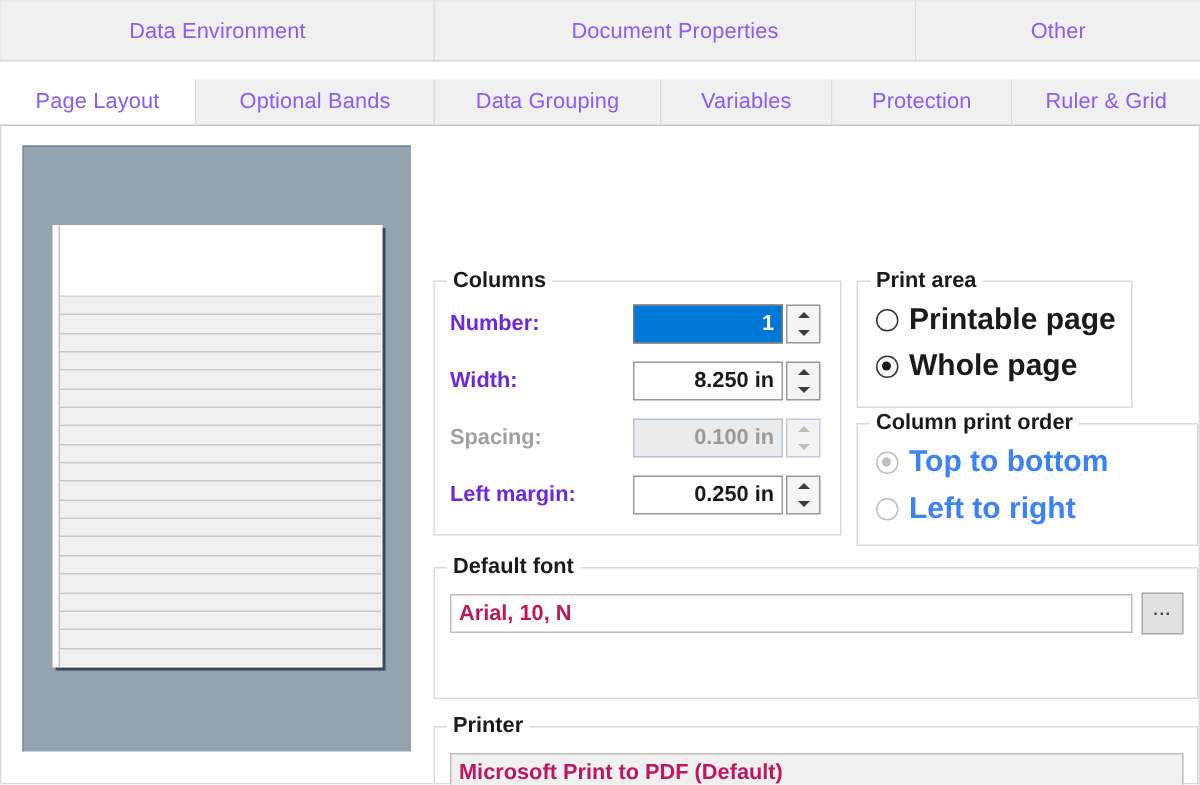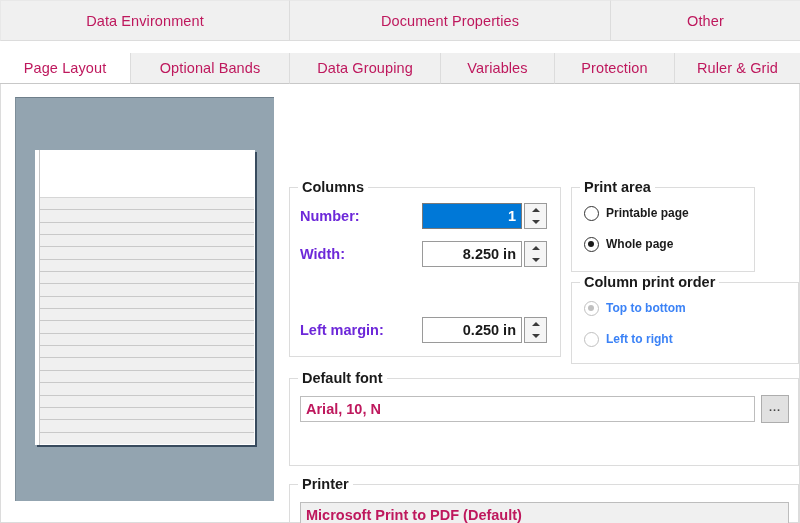--- a/index.html
+++ b/index.html
@@ -41,21 +41,21 @@
   .tab {
     position: relative;
     box-sizing: border-box;
     background: #f0f0f0;
     border-right: 1px solid #dcdcdc;
     border-bottom: 1px solid #dcdcdc;
     display: flex;
     align-items: center;
     justify-content: center;
     font-size: 14.5px;
-    color: #be185d;
+    color: #8b5cf6;
     letter-spacing: 0.1px;
     cursor: default;
     user-select: none;
   }
   .tabrow.row-1 .tab {
     border-top: 1px solid #e8e8e8;
   }
   .tabrow.row-1 .tab:first-child {
     border-left: 1px solid #e8e8e8;
   }
@@ -257,21 +257,21 @@
     content: "";
     position: absolute;
     left: 3px; top: 3px;
     width: 6px; height: 6px;
     border-radius: 50%;
     background: #1a1a1a;
   }
   .radio.disabled { border-color: #c0c0c0; }
   .radio.disabled.checked::after { background: #c0c0c0; }
 
-  .opt-label { font-size: 12px; color: #1a1a1a; white-space: nowrap; }
+  .opt-label { font-size: 20px; color: #1a1a1a; white-space: nowrap; }
   .opt-label.disabled { color: #3b82f6; }
 
   .checkbox {
     width: 15px; height: 15px;
     border: 1.6px solid #2b2b2b;
     background: #ffffff;
     box-sizing: border-box;
     flex: none;
     margin-right: 7px;
   }
@@ -408,20 +408,34 @@
             <span class="spin-up">
                 <i class="tri up"></i>
               </span>
             <span class="spin-dn">
                 <i class="tri dn"></i>
               </span>
           </span>
         </span>
       </div>
 
+      <div class="field-row" style="top:91px">
+        <span class="field-label disabled">Spacing:</span>
+        <span class="spin-wrap">
+          <span class="spin-input disabled">0.100 in</span>
+          <span class="spin-btns disabled">
+            <span class="spin-up">
+                <i class="tri up dis"></i>
+              </span>
+            <span class="spin-dn">
+                <i class="tri dn dis"></i>
+              </span>
+          </span>
+        </span>
+      </div>
 
       <div class="field-row" style="top:129px">
         <span class="field-label">Left margin:</span>
         <span class="spin-wrap">
           <span class="spin-input">0.250 in</span>
           <span class="spin-btns">
             <span class="spin-up">
                 <i class="tri up"></i>
               </span>
             <span class="spin-dn">

